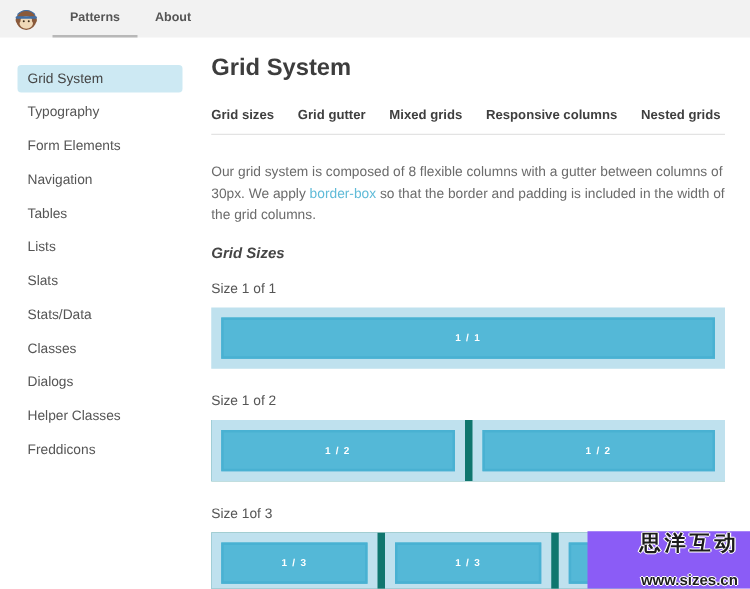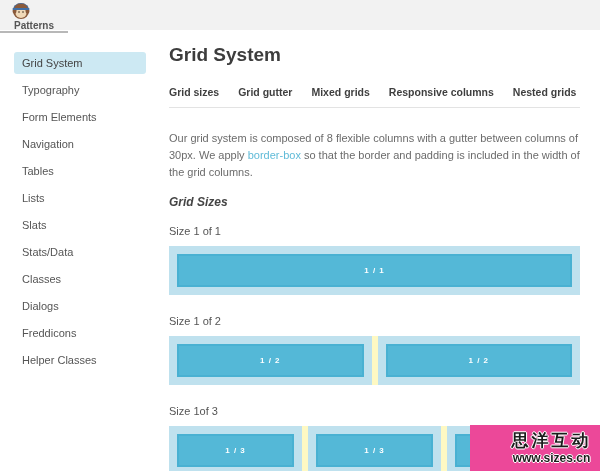--- a/index.html
+++ b/index.html
@@ -11,21 +11,20 @@
     position: relative;
     overflow: hidden;
   }
 
   
   .navbar {
     height: 30px;
     background: #f2f2f2;
     display: flex;
     align-items: stretch;
-    flex-direction: column;
   }
   .brand {
     width: 42px;
     display: flex;
     align-items: center;
     justify-content: center;
   }
   .nav-links { display: flex; align-items: stretch; }
   .nav-link {
     font-size: 10px;
@@ -95,21 +94,21 @@
 
   .demo-label {
     font-size: 11px;
     color: #555;
     margin: 20px 0 9px 0;
   }
   .grid-demo {
     display: flex;
     gap: 6px;
     height: 49px;
-    background: #fef9c3;
+    background: #0f766e;
   }
   .unit {
     flex: 1;
     background: #bfe1ee;
     padding: 8px;
   }
   .bar {
     height: 100%;
     background: #54b8d7;
     border: 2px solid #49b1d2;
@@ -122,26 +121,26 @@
     letter-spacing: 1px;
   }
 
   
   .watermark {
     position: absolute;
     right: 0;
     bottom: 0;
     width: 130px;
     height: 46px;
-    background: #ec4899;
+    background: #8b5cf6;
     z-index: 10;
     display: flex;
     flex-direction: column;
     align-items: center;
-    justify-content: center;
+    justify-content: space-between;
     padding-left: 33px;
   }
   .watermark .wm-line1 {
     font-size: 17px;
     font-weight: bold;
     letter-spacing: 3px;
     color: #1c1c1c;
     text-shadow: 1px 0 0 #fff, -1px 0 0 #fff, 0 1px 0 #fff, 0 -1px 0 #fff;
     line-height: 20px;
   }
@@ -164,38 +163,39 @@
       <ellipse cx="3.5" cy="11" rx="2" ry="2.5" fill="#8a5a3b"></ellipse>
       <ellipse cx="16.5" cy="11" rx="2" ry="2.5" fill="#8a5a3b"></ellipse>
       <path d="M2.5 9 A8 8 0 0 1 17.5 9 L17 6 Q10 0 3 6 Z" fill="#3f6fa8"></path>
       <rect x="1.5" y="8" width="17" height="2" rx="1" fill="#3f6fa8"></rect>
       <circle cx="8" cy="12" r="0.8" fill="#3a2a1a"></circle>
       <circle cx="12" cy="12" r="0.8" fill="#3a2a1a"></circle>
     </svg>
   </div>
   <nav class="nav-links">
     <span class="nav-link active">Patterns</span>
+    <span class="nav-link">About</span>
   </nav>
 </header>
 
 <div class="layout">
 
   <aside class="sidebar">
     <div class="side-item active">Grid System</div>
     <div class="side-item">Typography</div>
     <div class="side-item">Form Elements</div>
     <div class="side-item">Navigation</div>
     <div class="side-item">Tables</div>
     <div class="side-item">Lists</div>
     <div class="side-item">Slats</div>
     <div class="side-item">Stats/Data</div>
     <div class="side-item">Classes</div>
     <div class="side-item">Dialogs</div>
+    <div class="side-item">Helper Classes</div>
     <div class="side-item">Freddicons</div>
-    <div class="side-item">Helper Classes</div>
   </aside>
 
   <main class="main">
 
     <h1 class="page-title">Grid System</h1>
 
     <div class="tabs">
       <span class="tab">Grid sizes</span>
       <span class="tab">Grid gutter</span>
       <span class="tab">Mixed grids</span>

